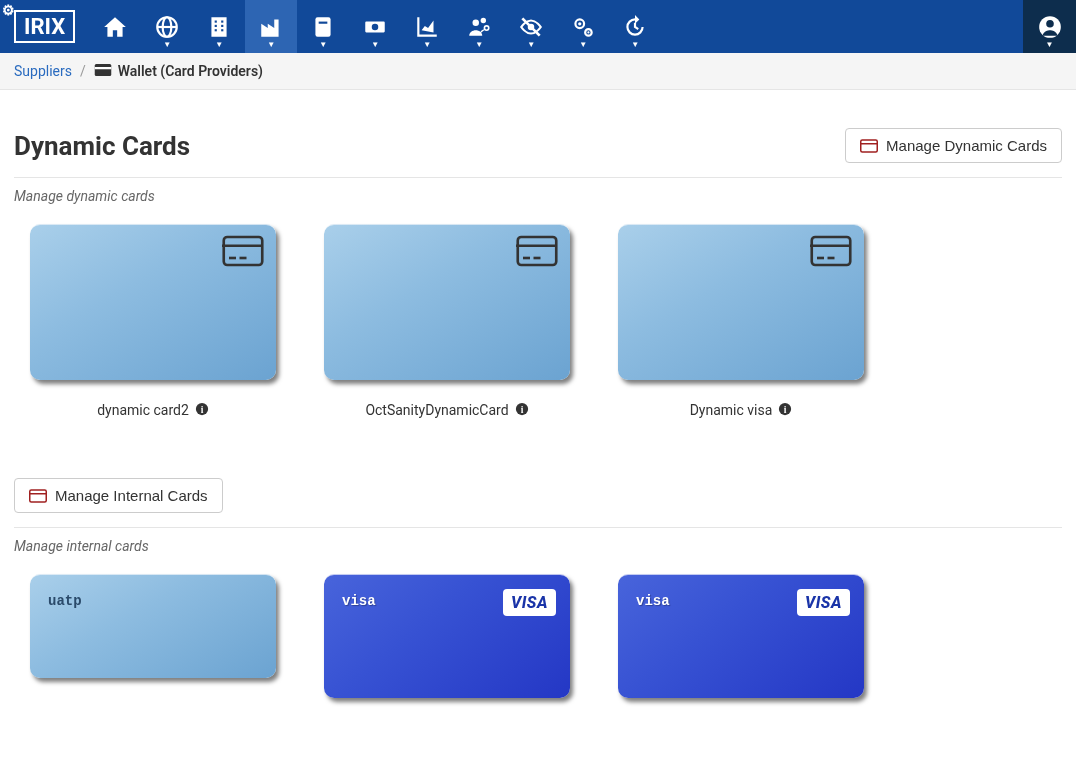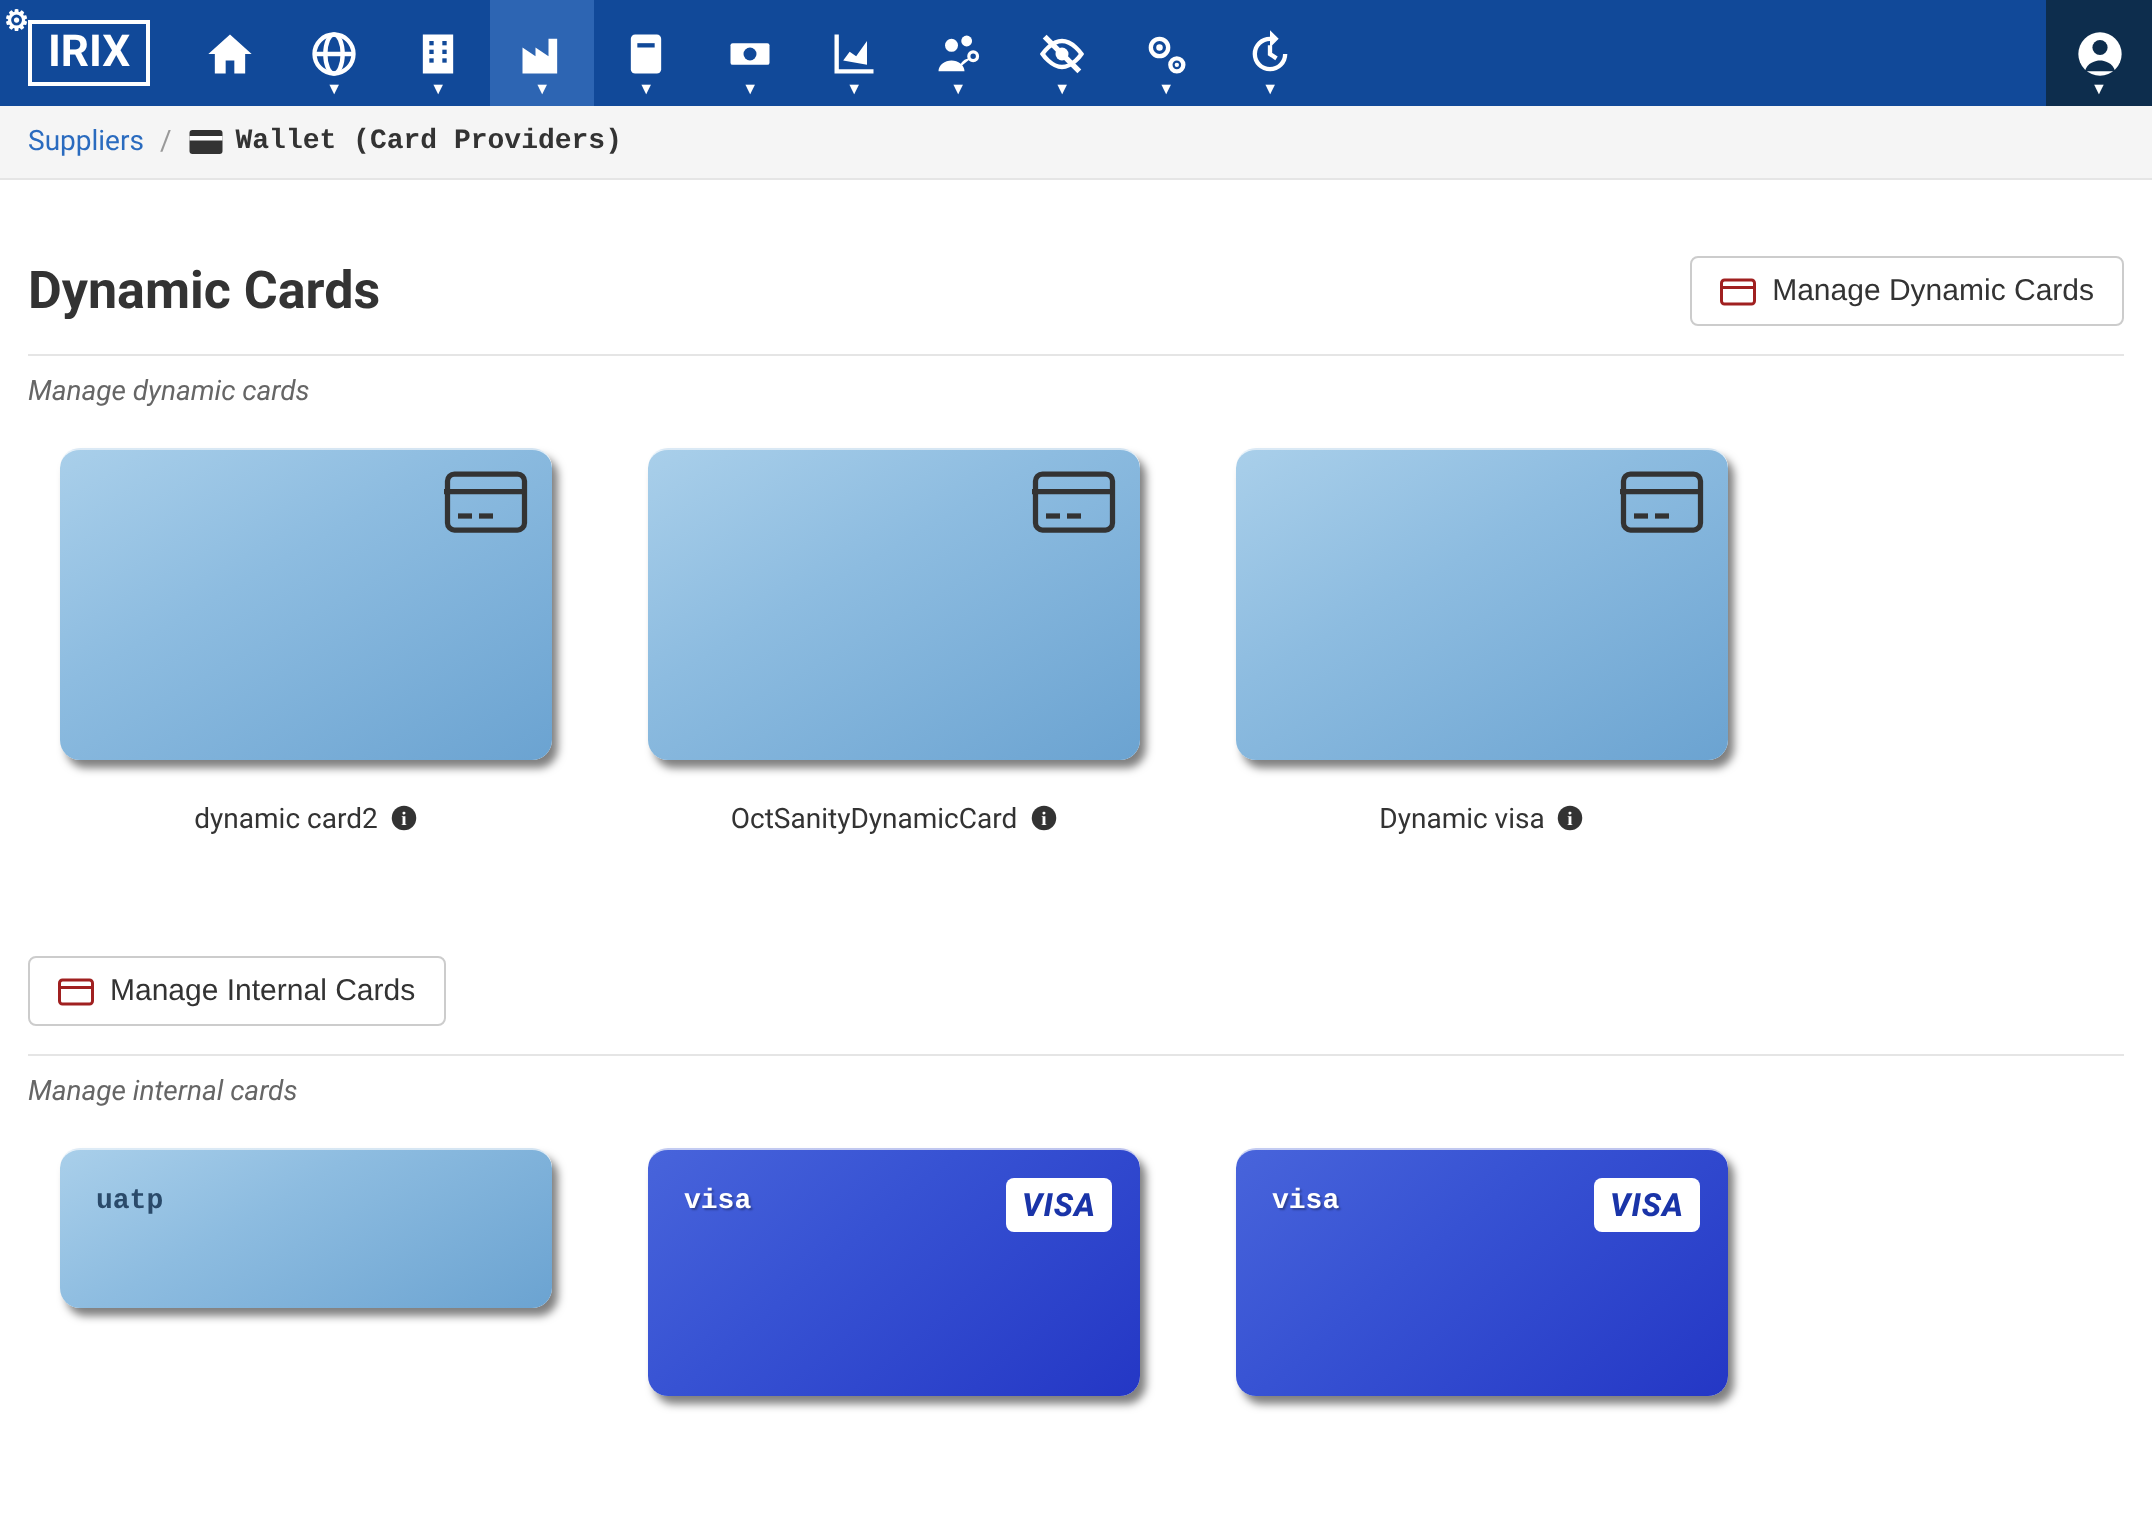--- a/index.html
+++ b/index.html
@@ -104,23 +104,22 @@
       cursor: pointer;
     }
     .breadcrumb .sep {
       margin: 0 8px;
       color: #999;
     }
     .breadcrumb .current {
       color: #333;
       font-weight: 600;
       display: flex;
-      align-items: center;
+      align-items: flex-start;
       gap: 6px;
-      font-family: Liberation Mono, monospace;
     }
     .content {
       padding: 10px 14px;
     }
     .section-header {
       display: flex;
       align-items: center;
       justify-content: space-between;
       margin-top: 28px;
       margin-bottom: 8px;
@@ -196,21 +195,21 @@
     }
     .card-label .info-icon {
       display: inline-flex;
       width: 14px;
       height: 14px;
       cursor: pointer;
     }
     
     .ccard.uatp {
       background: linear-gradient(150deg, #a9cfea 0%, #8dbce0 40%, #6ba3d1 100%);
-      height: 80px;
+      height: 104px;
     }
     .ccard.visa {
       background: linear-gradient(140deg, #4864db 0%, #3752d3 40%, #2437c5 100%);
       height: 124px;
     }
     .ccard .brand-text {
       position: absolute;
       top: 18px;
       left: 18px;
       color: #fff;

